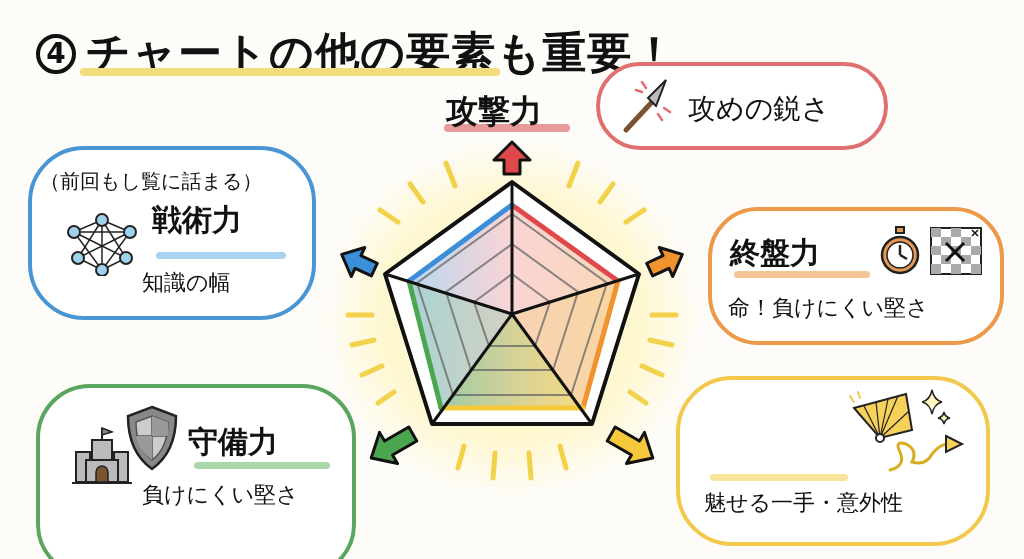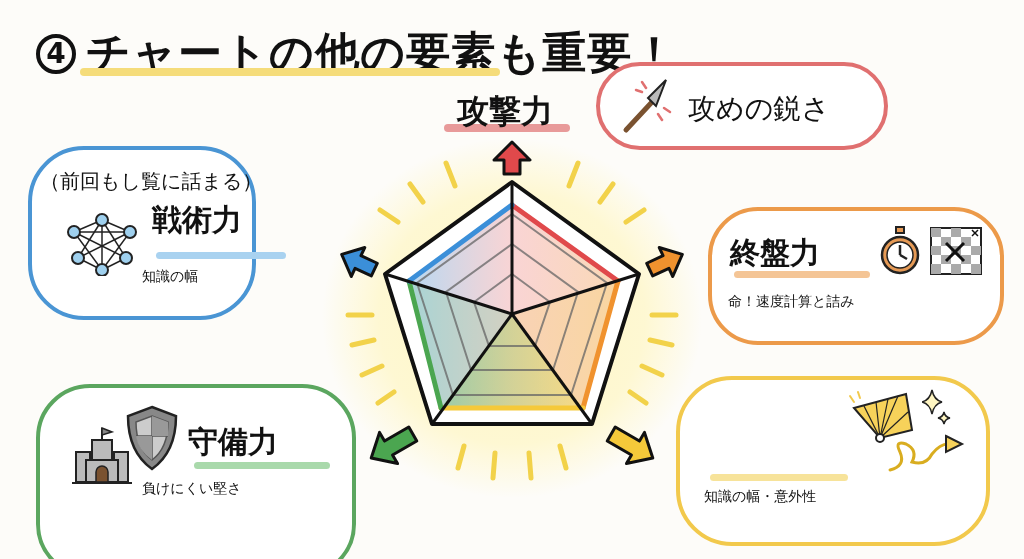--- a/index.html
+++ b/index.html
@@ -28,25 +28,25 @@
   }
 
   
   .cloud { position: absolute; }
   .cloud-body {
     position: absolute; inset: 0; border-radius: 46px; background: #fff;
     border: 4px solid; box-sizing: border-box;
   }
   .cloud-content { position: absolute; inset: 0; }
   .big-label { font-size: 30px; font-weight: bold; position: absolute; white-space: nowrap; }
-  .sub-label { font-size: 14px; position: absolute; white-space: nowrap; }
+  .sub-label { font-size: 22px; position: absolute; white-space: nowrap; }
   .hl { position: absolute; height: 7px; border-radius: 4px; }
 
   
-  #attack-label { left: 446px; top: 90px; font-size: 32px; font-weight: bold; margin-left: 11px; }
+  #attack-label { left: 446px; top: 90px; font-size: 32px; font-weight: bold; }
   #attack-hl { left: 444px; top: 124px; width: 126px; height: 8px; border-radius: 4px; background: #e89a9a; }
 </style>
 </head>
 <body>
 
 <div id="title" class="abs">
   <div class="num">4</div>
   <div class="text">チャートの他の要素も重要！</div>
 </div>
 <div id="title-underline" class="abs"></div>
@@ -151,21 +151,21 @@
         <line x1="24" y1="8" x2="28" y2="14"></line>
           <line x1="18" y1="16" x2="24" y2="18"></line>
         <line x1="40" y1="40" x2="44" y2="46"></line>
           <line x1="46" y1="34" x2="52" y2="38"></line>
       </g>
     </svg>
     <div class="sub-label" style="left:92px;top:28px;font-size:28px;">攻めの鋭さ</div>
   </div>
 </div>
 
-<div class="cloud" style="left:28px;top:146px;width:228px;height:174px;">
+<div class="cloud" style="left:28px;top:146px;width:288px;height:174px;">
   <div class="cloud-body" style="border-color:#4a95d4;border-radius:56px;"></div>
   <div class="cloud-content">
     <div class="sub-label" style="left:12px;top:22px;font-size:20px;">（前回もし覧に話まる）</div>
     <svg class="abs" style="left:36px;top:66px" width="76" height="64" viewBox="0 0 76 64">
       <g stroke="#222" stroke-width="1.5">
         <line x1="38" y1="8" x2="10" y2="20"></line>
           <line x1="38" y1="8" x2="66" y2="20"></line>
         <line x1="38" y1="8" x2="14" y2="46"></line>
           <line x1="38" y1="8" x2="62" y2="46"></line>
         <line x1="10" y1="20" x2="66" y2="20"></line>
@@ -222,21 +222,21 @@
       </g>
       <g stroke="#111" stroke-width="3">
           <line x1="16" y1="16" x2="34" y2="34"></line>
           <line x1="34" y1="16" x2="16" y2="34"></line>
         </g>
       <g stroke="#111" stroke-width="1.5">
           <line x1="42" y1="3" x2="48" y2="9"></line>
           <line x1="48" y1="3" x2="42" y2="9"></line>
         </g>
     </svg>
-    <div class="sub-label" style="left:20px;top:86px;">命！速度計算と詰み</div>
+    <div class="sub-label" style="left:20px;top:86px;">命！負けにくい堅さ</div>
   </div>
 </div>
 
 <div class="cloud" style="left:36px;top:384px;width:320px;height:194px;">
   <div class="cloud-body" style="border-color:#5ba65f;border-radius:54px;"></div>
   <div class="cloud-content">
     <svg class="abs" style="left:36px;top:40px" width="60" height="62" viewBox="0 0 60 62">
       <line x1="30" y1="4" x2="30" y2="16" stroke="#222" stroke-width="2"></line>
       <polygon points="30,4 40,8 30,11" fill="#888" stroke="#222" stroke-width="1.5"></polygon>
       <rect x="20" y="16" width="20" height="20" fill="#bbb" stroke="#222" stroke-width="2"></rect>
@@ -279,15 +279,15 @@
       </g>
     </svg>
     <svg class="abs" style="left:246px;top:12px" width="30" height="40" viewBox="0 0 30 40">
       <path d="M10,2 Q12,12 20,14 Q12,16 10,26 Q8,16 0,14 Q8,12 10,2 Z" fill="#fff6c2" stroke="#222" stroke-width="1.5"></path>
       <path d="M22,24 Q23,29 28,30 Q23,31 22,36 Q21,31 16,30 Q21,29 22,24 Z" fill="#fff6c2" stroke="#222" stroke-width="1.5"></path>
     </svg>
     <svg class="abs" style="left:210px;top:58px" width="80" height="40" viewBox="0 0 80 40">
       <path d="M4,36 Q20,32 14,18 Q8,6 20,10 Q32,16 26,28 Q40,32 46,20 Q54,10 62,10" fill="none" stroke="#d9ad20" stroke-width="3" stroke-linecap="round"></path>
       <polygon points="60,2 76,10 60,18" fill="#f7d25a" stroke="#222" stroke-width="2"></polygon>
     </svg>
-    <div class="sub-label" style="left:28px;top:112px;">知識の幅・意外性</div>
+    <div class="sub-label" style="left:28px;top:112px;">魅せる一手・意外性</div>
   </div>
 </div>
 
 </body></html>

